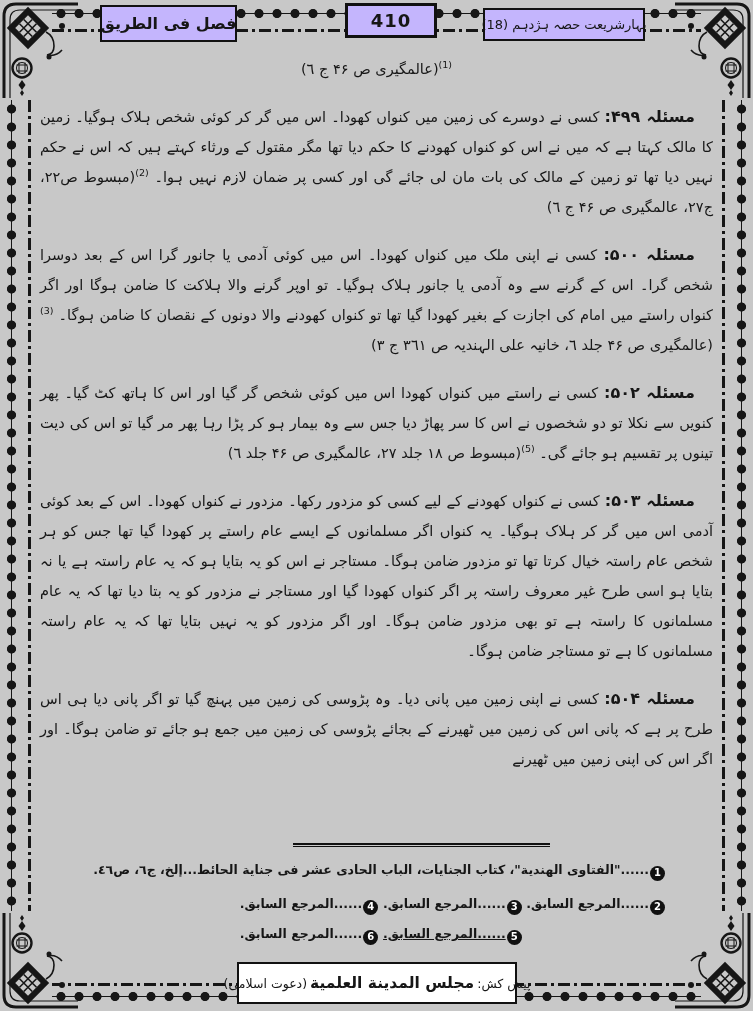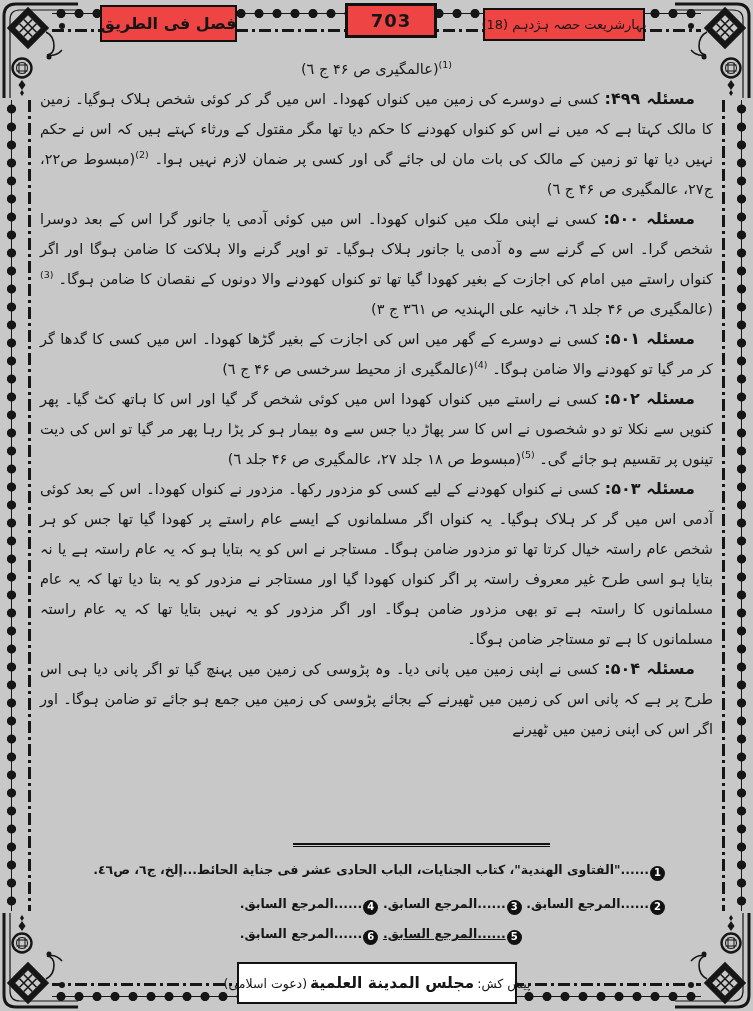--- a/index.html
+++ b/index.html
@@ -25,31 +25,31 @@
   .dashdot-h{position:absolute;height:3px;
     background:repeating-linear-gradient(90deg,#161616 0 12px,transparent 12px 16px,#161616 16px 19px,transparent 19px 23px);}
   .dashdot-v{position:absolute;width:3px;
     background:repeating-linear-gradient(180deg,#161616 0 12px,transparent 12px 16px,#161616 16px 19px,transparent 19px 23px);}
   .corner{position:absolute;width:78px;height:98px;color:#161616;z-index:3;}
   .corner svg{display:block;width:100%;height:100%;}
   .corner.tr{transform:scaleX(-1);}
   .corner.bl{transform:scaleY(-1);}
   .corner.br{transform:scale(-1,-1);}
   
-  .hbox{position:absolute;background:#ef4444;border:2.5px solid #111;
+  .hbox{position:absolute;background:#c4b5fd;border:2.5px solid #111;
     display:flex;align-items:center;justify-content:center;z-index:4;
     box-sizing:border-box;white-space:nowrap;}
   .hbox.title-box{right:108px;top:8px;width:162px;height:33px;font-size:13px;font-weight:normal;direction:rtl;}
   .hbox.page-box{left:345px;top:3px;width:92px;height:35px;border-width:3px;font-size:18px;font-weight:bold;letter-spacing:1px;}
   .hbox.chapter-box{left:100px;top:5px;width:137px;height:37px;font-size:16px;font-weight:bold;direction:rtl;}
   
   .textcol{position:absolute;right:40px;left:40px;top:54px;direction:rtl;
     text-align:justify;font-size:14.5px;line-height:30px;z-index:2;}
   .para{margin:0;}
-  .para.masala{text-indent:18px;}
+  .para.masala{text-indent:18px;margin-top:18px;}
   .mnum{font-weight:bold;font-size:16px;}
   .fnref{font-size:9.5px;vertical-align:super;line-height:0;}
   .refline{text-align:center;line-height:30px;}
   
   .fnsep{position:absolute;left:293px;top:843px;width:257px;height:4px;
     border-top:2px solid #111;border-bottom:1px solid #111;box-sizing:border-box;z-index:2;}
   .footnotes{position:absolute;right:88px;left:60px;top:857px;direction:rtl;
     font-size:12.5px;font-weight:600;line-height:26px;z-index:2;}
   .fn-item{white-space:nowrap;}
   .fnum{display:inline-flex;width:15px;height:15px;border-radius:50%;background:#111;color:#fff;
@@ -154,21 +154,21 @@
       <path d="M14.5 63 H25.5 M14.5 69 H25.5 M17 60.5 V71.5 M23 60.5 V71.5" stroke="currentColor" stroke-width="1"></path>
       <path d="M20 78 l3.5 5 -3.5 5 -3.5 -5 z" fill="currentColor"></path>
       <path d="M20 88 l2 3 -2 3 -2 -3 z" fill="currentColor"></path>
     </svg>
   </div>
 
   <div class="hbox title-box">
     <span>بہارشریعت حصہ ہژدہم (18)</span>
   </div>
   <div class="hbox page-box">
-    <span>703</span>
+    <span>410</span>
   </div>
   <div class="hbox chapter-box">
     <span>فصل فی الطریق</span>
   </div>
 
   <div class="textcol">
 
     <div class="refline">
       <span class="fnref">(1)</span><span>(عالمگیری ص ۴۶ ج ٦)</span>
     </div>
@@ -178,25 +178,20 @@
       <span>کسی نے دوسرے کی زمین میں کنواں کھودا۔ اس میں گر کر کوئی شخص ہلاک ہوگیا۔ زمین کا مالک کہتا ہے کہ میں نے اس کو کنواں کھودنے کا حکم دیا تھا مگر مقتول کے ورثاء کہتے ہیں کہ اس نے حکم نہیں دیا تھا تو زمین کے مالک کی بات مان لی جائے گی اور کسی پر ضمان لازم نہیں ہوا۔</span>
       <span class="fnref">(2)</span><span>(مبسوط ص۲۲، ج۲۷، عالمگیری ص ۴۶ ج ٦)</span>
     </p>
 
     <p class="para masala">
       <span class="mnum">مسئلہ ۵۰۰:</span>
       <span>کسی نے اپنی ملک میں کنواں کھودا۔ اس میں کوئی آدمی یا جانور گرا اس کے بعد دوسرا شخص گرا۔ اس کے گرنے سے وہ آدمی یا جانور ہلاک ہوگیا۔ تو اوپر گرنے والا ہلاکت کا ضامن ہوگا اور اگر کنواں راستے میں امام کی اجازت کے بغیر کھودا گیا تھا تو کنواں کھودنے والا دونوں کے نقصان کا ضامن ہوگا۔</span>
       <span class="fnref">(3)</span><span>(عالمگیری ص ۴۶ جلد ٦، خانیہ علی الہندیہ ص ۳٦۱ ج ۳)</span>
     </p>
 
-    <p class="para masala">
-      <span class="mnum">مسئلہ ۵۰۱:</span>
-      <span>کسی نے دوسرے کے گھر میں اس کی اجازت کے بغیر گڑھا کھودا۔ اس میں کسی کا گدھا گر کر مر گیا تو کھودنے والا ضامن ہوگا۔</span>
-      <span class="fnref">(4)</span><span>(عالمگیری از محیط سرخسی ص ۴۶ ج ٦)</span>
-    </p>
 
     <p class="para masala">
       <span class="mnum">مسئلہ ۵۰۲:</span>
       <span>کسی نے راستے میں کنواں کھودا اس میں کوئی شخص گر گیا اور اس کا ہاتھ کٹ گیا۔ پھر کنویں سے نکلا تو دو شخصوں نے اس کا سر پھاڑ دیا جس سے وہ بیمار ہو کر پڑا رہا پھر مر گیا تو اس کی دیت تینوں پر تقسیم ہو جائے گی۔</span>
       <span class="fnref">(5)</span><span>(مبسوط ص ۱۸ جلد ۲۷، عالمگیری ص ۴۶ جلد ٦)</span>
     </p>
 
     <p class="para masala">
       <span class="mnum">مسئلہ ۵۰۳:</span>
       <span>کسی نے کنواں کھودنے کے لیے کسی کو مزدور رکھا۔ مزدور نے کنواں کھودا۔ اس کے بعد کوئی آدمی اس میں گر کر ہلاک ہوگیا۔ یہ کنواں اگر مسلمانوں کے ایسے عام راستے پر کھودا گیا تھا جس کو ہر شخص عام راستہ خیال کرتا تھا تو مزدور ضامن ہوگا۔ مستاجر نے اس کو یہ بتایا ہو کہ یہ عام راستہ ہے یا نہ بتایا ہو اسی طرح غیر معروف راستہ پر اگر کنواں کھودا گیا اور مستاجر نے مزدور کو یہ بتا دیا تھا کہ یہ عام مسلمانوں کا راستہ ہے تو بھی مزدور ضامن ہوگا۔ اور اگر مزدور کو یہ نہیں بتایا تھا کہ یہ عام راستہ مسلمانوں کا ہے تو مستاجر ضامن ہوگا۔</span>

